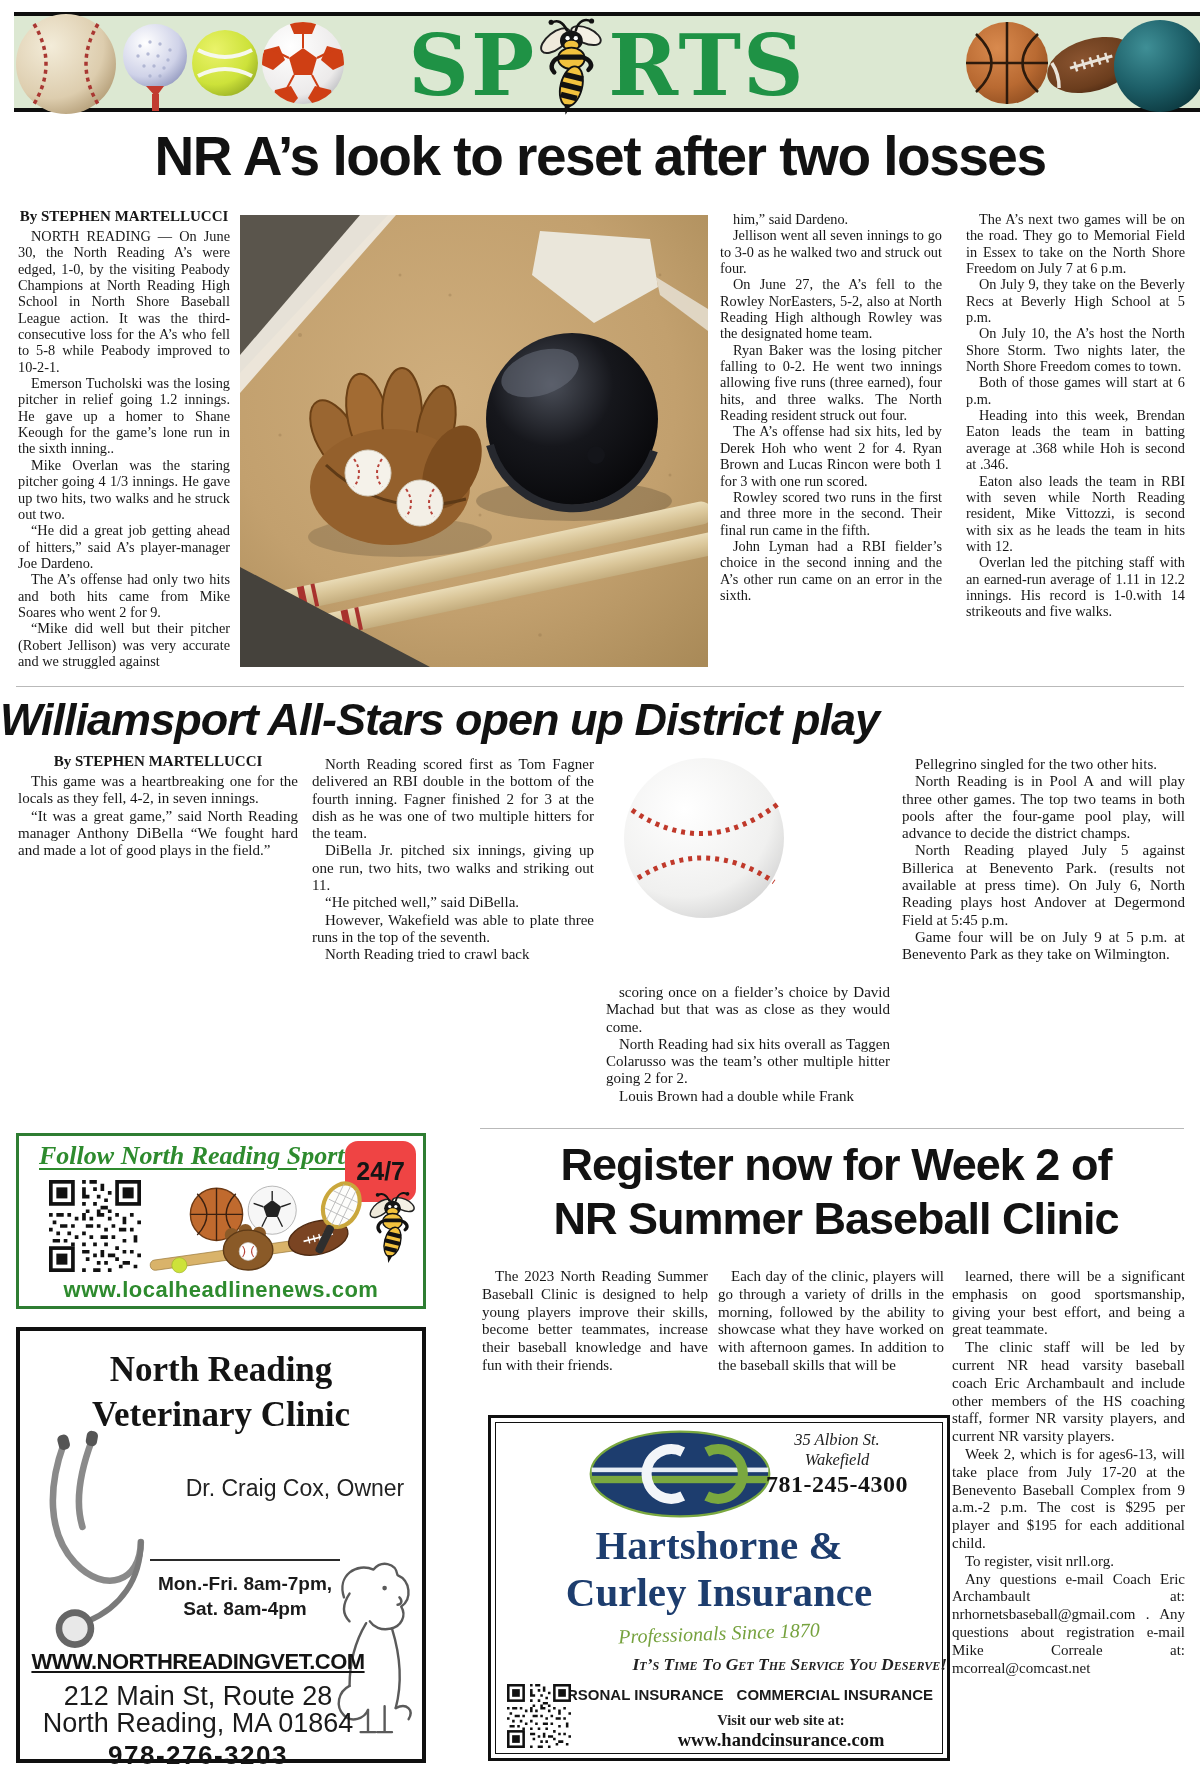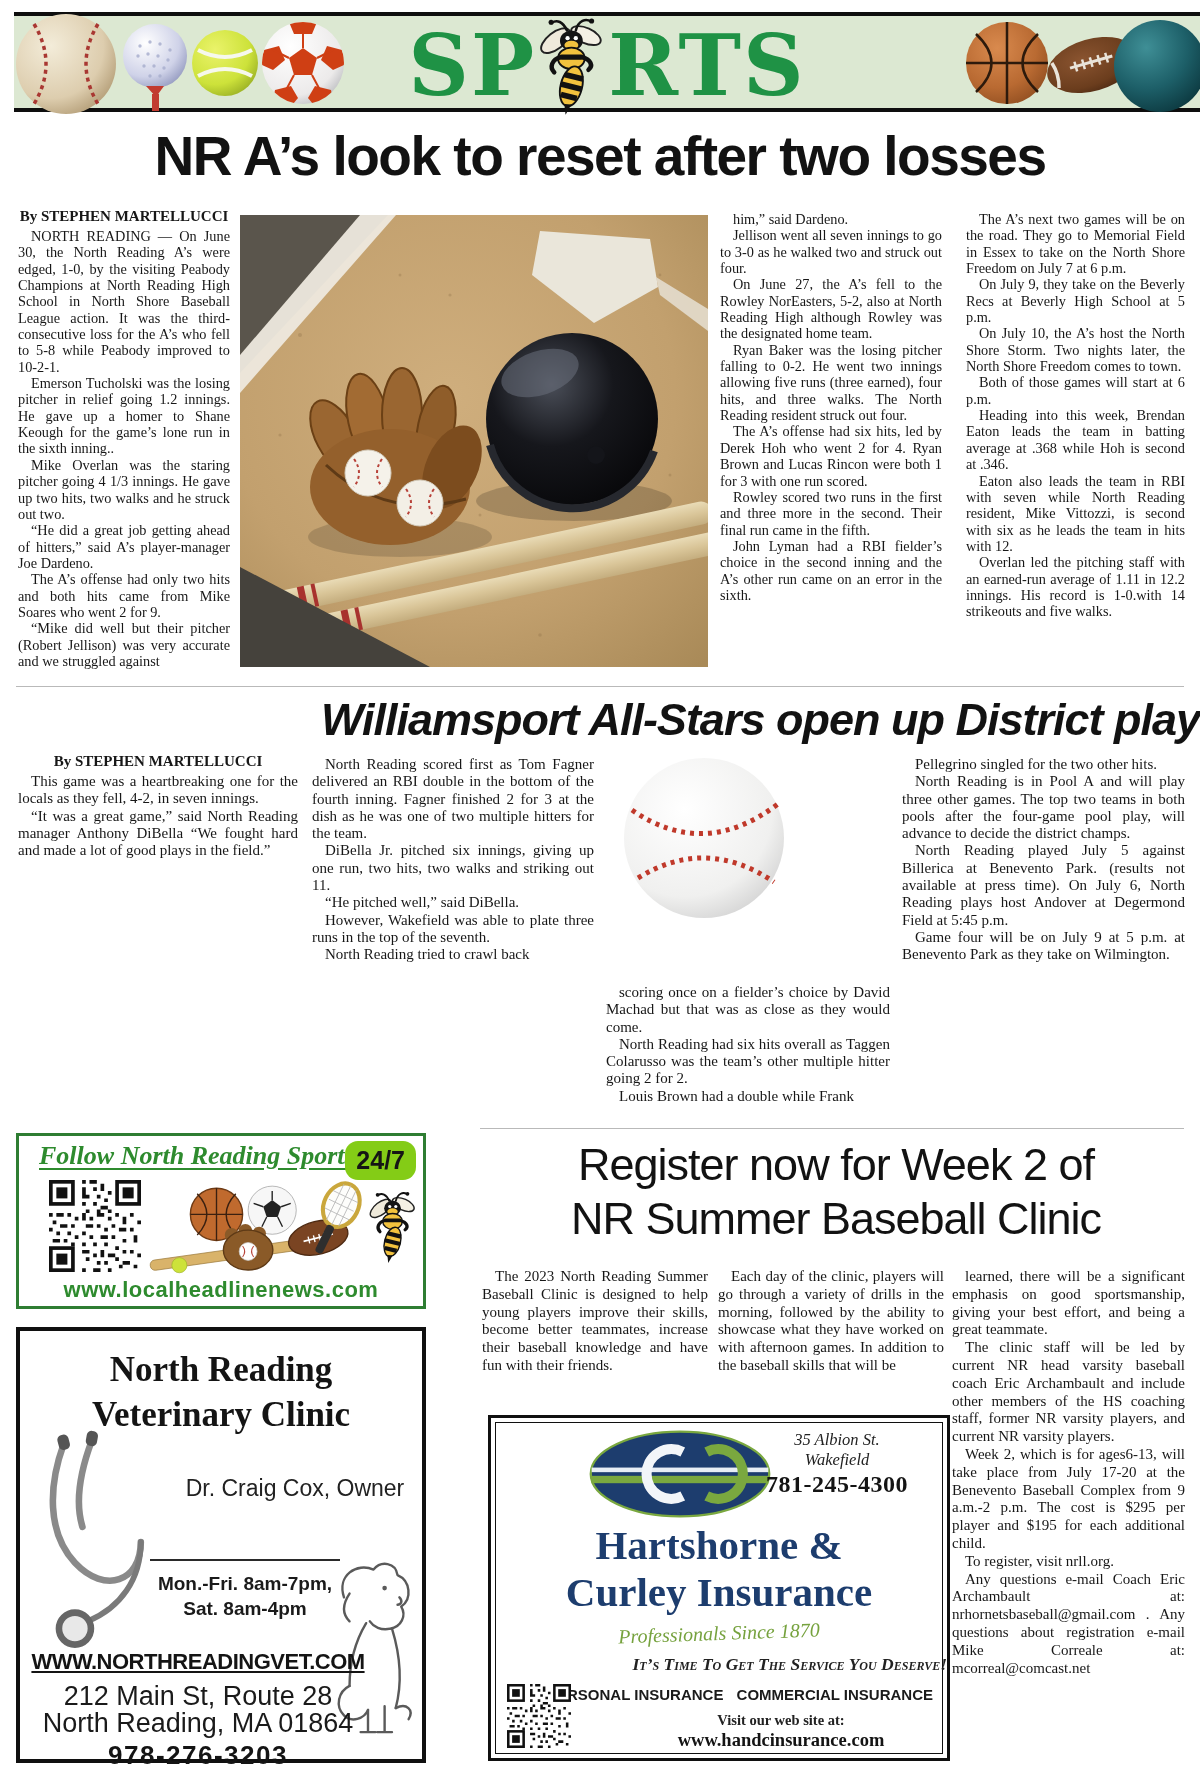--- a/index.html
+++ b/index.html
@@ -6,34 +6,34 @@
   html,body{width:1200px;height:1768px;background:#fff;overflow:hidden}
   body{position:relative;font-family:"Liberation Serif",serif;color:#171717}
   .abs{position:absolute}
   
   .banner{position:absolute;left:14px;top:12px;width:1186px;height:100px;background:#dce8d2;border-top:4px solid #0e0e0e;border-bottom:4px solid #0e0e0e}
   .banner svg{position:absolute}
   .sports-wrap{position:absolute;left:0;right:0;top:-16px;height:132px;display:flex;align-items:center;justify-content:center}
   .sports-txt{font-family:"DejaVu Serif",serif;font-weight:bold;font-size:84px;color:#1f9245;line-height:1;letter-spacing:2px}
   
   .h1{position:absolute;left:0;top:124px;width:1200px;text-align:center;font-family:"Liberation Sans",sans-serif;font-weight:800;font-size:55px;letter-spacing:-1.5px;color:#121212}
-  .h2{position:absolute;left:0;top:694px;width:1200px;text-align:right;font-family:"Liberation Sans",sans-serif;font-weight:800;font-style:italic;font-size:45px;letter-spacing:-1px;color:#121212}
-  .h3{position:absolute;left:486px;top:1138px;width:700px;text-align:center;font-family:"Liberation Sans",sans-serif;font-weight:400;font-size:45px;line-height:54px;letter-spacing:-1px;color:#121212}
+  .h2{position:absolute;left:0;top:694px;width:1200px;text-align:left;font-family:"Liberation Sans",sans-serif;font-weight:800;font-style:italic;font-size:45px;letter-spacing:-1px;color:#121212}
+  .h3{position:absolute;left:486px;top:1138px;width:700px;text-align:center;font-family:"Liberation Sans",sans-serif;font-weight:700;font-size:45px;line-height:54px;letter-spacing:-1px;color:#121212}
   .byline{font-weight:bold;font-size:15px;text-align:center;font-family:"Liberation Serif",serif}
   
   .bcol{position:absolute;text-align:justify}
   .bcol p{margin:0;text-indent:13px}
   .a1{font-size:14.3px;line-height:16.35px}
   .a2{font-size:15px;line-height:17.3px}
   .a3{font-size:15px;line-height:17.8px}
   .rule{position:absolute;background:#b9b9b9;height:1px}
   
   .followbox{position:absolute;left:16px;top:1133px;width:410px;height:176px;border:3px solid #2e7d32;background:#fff}
   .follow-title{position:absolute;left:20px;top:5px;font-style:italic;font-weight:bold;font-size:26px;color:#2e8b2e;text-decoration:underline;text-underline-offset:4px}
-  .badge{position:absolute;right:7px;top:5px;background:#84cc16;border-radius:13px;padding:5px 11px;font-family:"Liberation Sans",sans-serif;font-weight:bold;font-size:25px;color:#151515}
+  .badge{position:absolute;right:7px;top:5px;background:#ef4444;border-radius:13px;padding:16px 11px;font-family:"Liberation Sans",sans-serif;font-weight:bold;font-size:25px;color:#151515}
   .follow-url{position:absolute;left:0;right:0;bottom:3px;text-align:center;font-family:"Liberation Sans",sans-serif;font-weight:bold;font-size:22px;color:#2e8b2e;letter-spacing:.5px}
   
   .vetbox{position:absolute;left:16px;top:1327px;width:410px;height:436px;border:4px solid #101010;background:#fff}
   .vet-title{position:absolute;left:0;right:0;top:16px;text-align:center;font-weight:bold;font-size:35px;line-height:45px;color:#141414}
   .vet-owner{position:absolute;left:150px;top:144px;width:250px;text-align:center;font-family:"Liberation Sans",sans-serif;font-size:23px;color:#222}
   .vet-hr{position:absolute;left:130px;top:228px;width:190px;height:2px;background:#2a2a2a}
   .vet-hours{position:absolute;left:105px;top:240px;width:240px;text-align:center;font-family:"Liberation Sans",sans-serif;font-weight:bold;font-size:19px;line-height:25px;color:#1a1a1a}
   .vet-site{position:absolute;left:10px;top:318px;width:336px;text-align:center;font-family:"Liberation Sans",sans-serif;font-weight:bold;font-size:22px;text-decoration:underline;letter-spacing:-.5px;color:#141414}
   .vet-addr{position:absolute;left:10px;top:352px;width:336px;text-align:center;font-family:"Liberation Sans",sans-serif;font-size:27px;line-height:27px;color:#1a1a1a}
   .vet-phone{position:absolute;left:10px;top:409px;width:336px;text-align:center;font-family:"Liberation Sans",sans-serif;font-weight:bold;font-size:26px;letter-spacing:1.5px;color:#141414}

